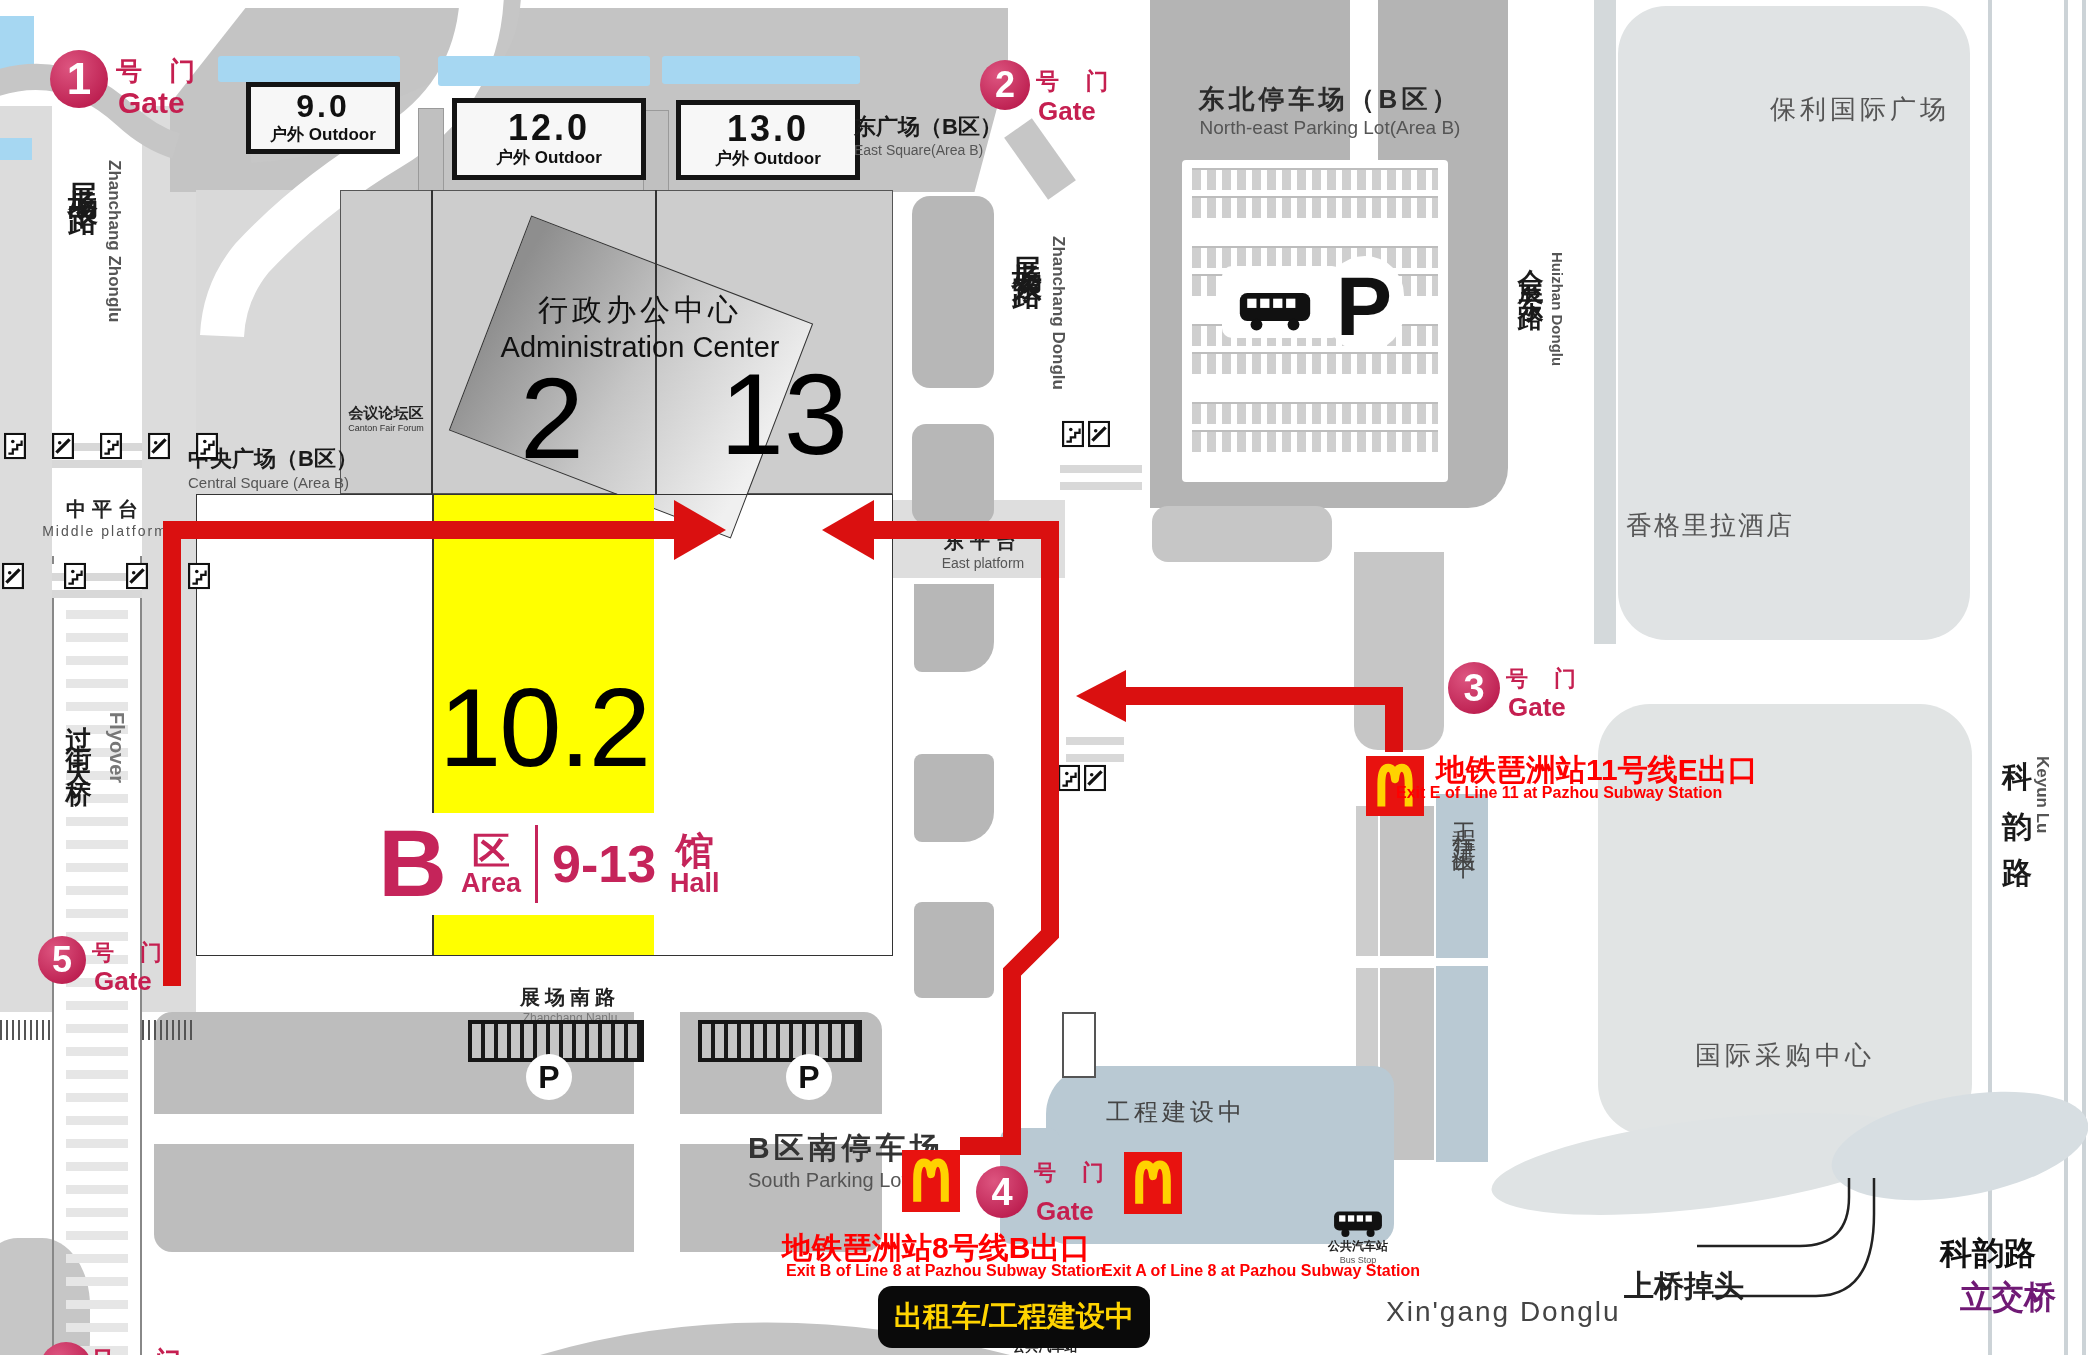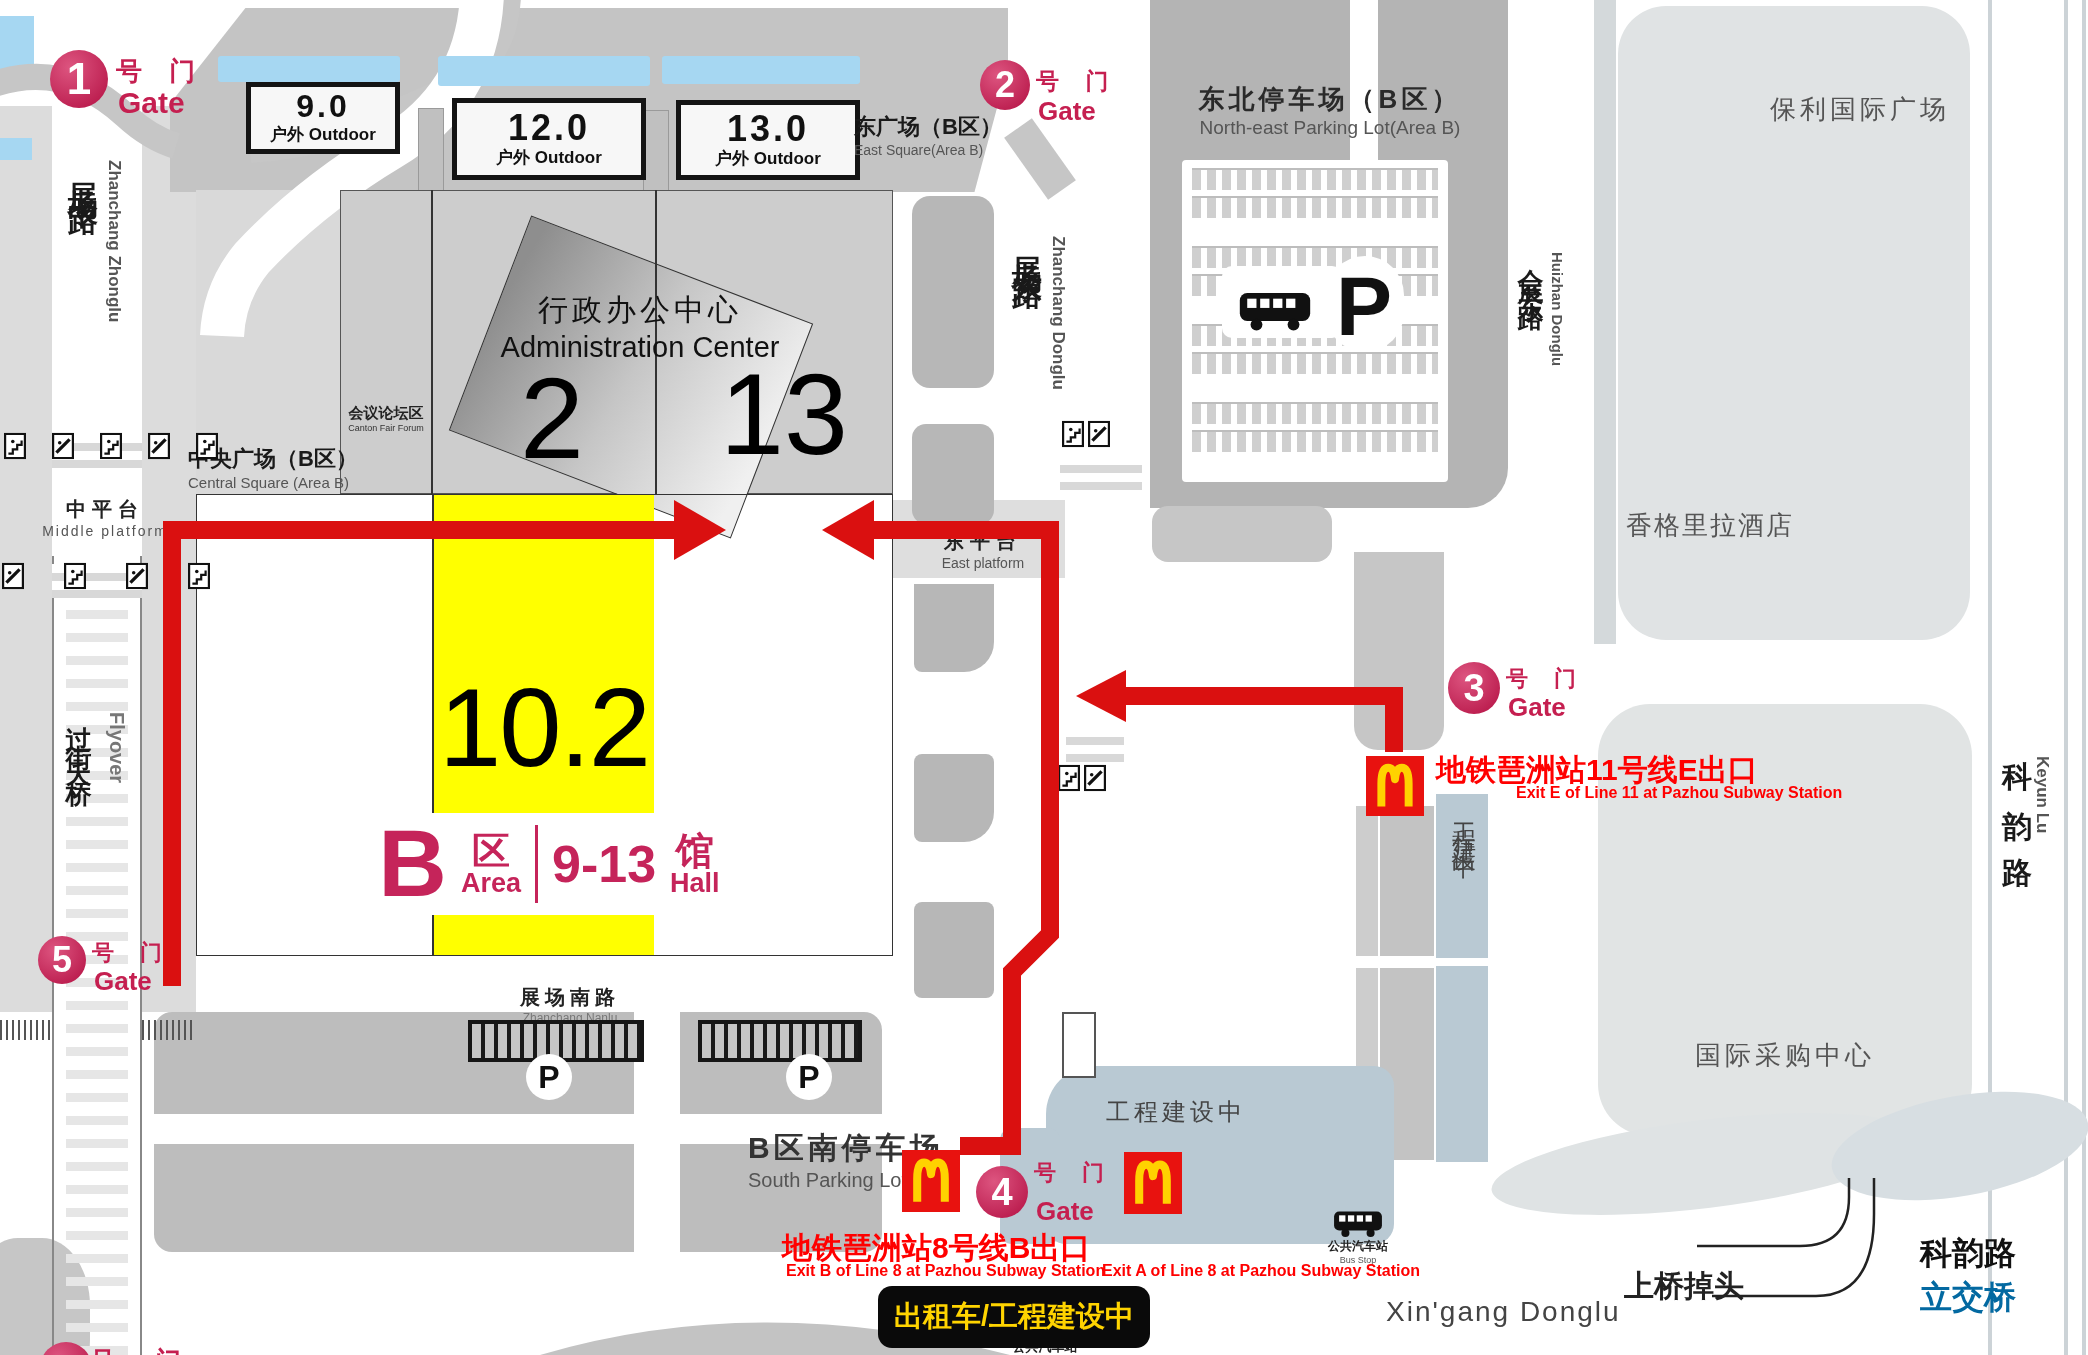--- a/index.html
+++ b/index.html
@@ -351,21 +351,21 @@
   <div class="gcirc" style="left:40px;top:1342px;width:52px;height:52px;font-size:38px;"></div>
   <div class="gcn" style="left:90px;top:1344px;font-size:26px;letter-spacing:16px;">号 门</div>
 
 
   <div class="mcd" style="left:1366px;top:756px;width:58px;height:60px;">
     <svg width="46" height="50" viewBox="0 0 40 44">
         <use href="#ic-arches"></use>
       </svg>
     </div>
   <div class="redtxt" style="left:1436px;top:750px;font-size:30px;">地铁琶洲站11号线E出口</div>
-  <div class="redtxt" style="left:1516px;top:784px;font-size:16px;">Exit E of Line 11 at Pazhou Subway Station</div>
+  <div class="redtxt" style="left:1396px;top:784px;font-size:16px;">Exit E of Line 11 at Pazhou Subway Station</div>
 
   <div class="mcd" style="left:902px;top:1150px;width:58px;height:62px;">
     <svg width="46" height="52" viewBox="0 0 40 44">
         <use href="#ic-arches"></use>
       </svg>
     </div>
   <div class="redtxt" style="left:782px;top:1228px;font-size:30px;">地铁琶洲站8号线B出口</div>
   <div class="redtxt" style="left:786px;top:1262px;font-size:16px;">Exit B of Line 8 at Pazhou Subway Station</div>
 
   <div class="mcd" style="left:1124px;top:1152px;width:58px;height:62px;">
@@ -411,16 +411,16 @@
     <div style="font-size:30px;font-weight:bold;color:#333;letter-spacing:4px;">B区南停车场</div>
     <div style="font-size:20px;color:#555;">South Parking Lot(Area</div>
   </div>
 
   <div class="lbl" style="left:1106px;top:1096px;font-size:24px;color:#444;letter-spacing:4px;z-index:9">工程建设中</div>
 
   <div class="lbl" style="left:1386px;top:1296px;font-size:28px;color:#444;letter-spacing:2px;z-index:9">Xin'gang Donglu</div>
   <div class="lbl" style="left:1624px;top:1266px;font-size:30px;font-weight:bold;color:#222;z-index:9">上桥掉头</div>
   <div class="lbl" style="left:1920px;top:1232px;text-align:center;z-index:9">
     <div style="font-size:32px;font-weight:bold;color:#111;">科韵路</div>
-    <div style="font-size:32px;font-weight:bold;color:#0369a1;">立交桥</div>
+    <div style="font-size:32px;font-weight:bold;color:#701a75;margin-left:40px;">立交桥</div>
   </div>
 
 </div>
 
 </body></html>

